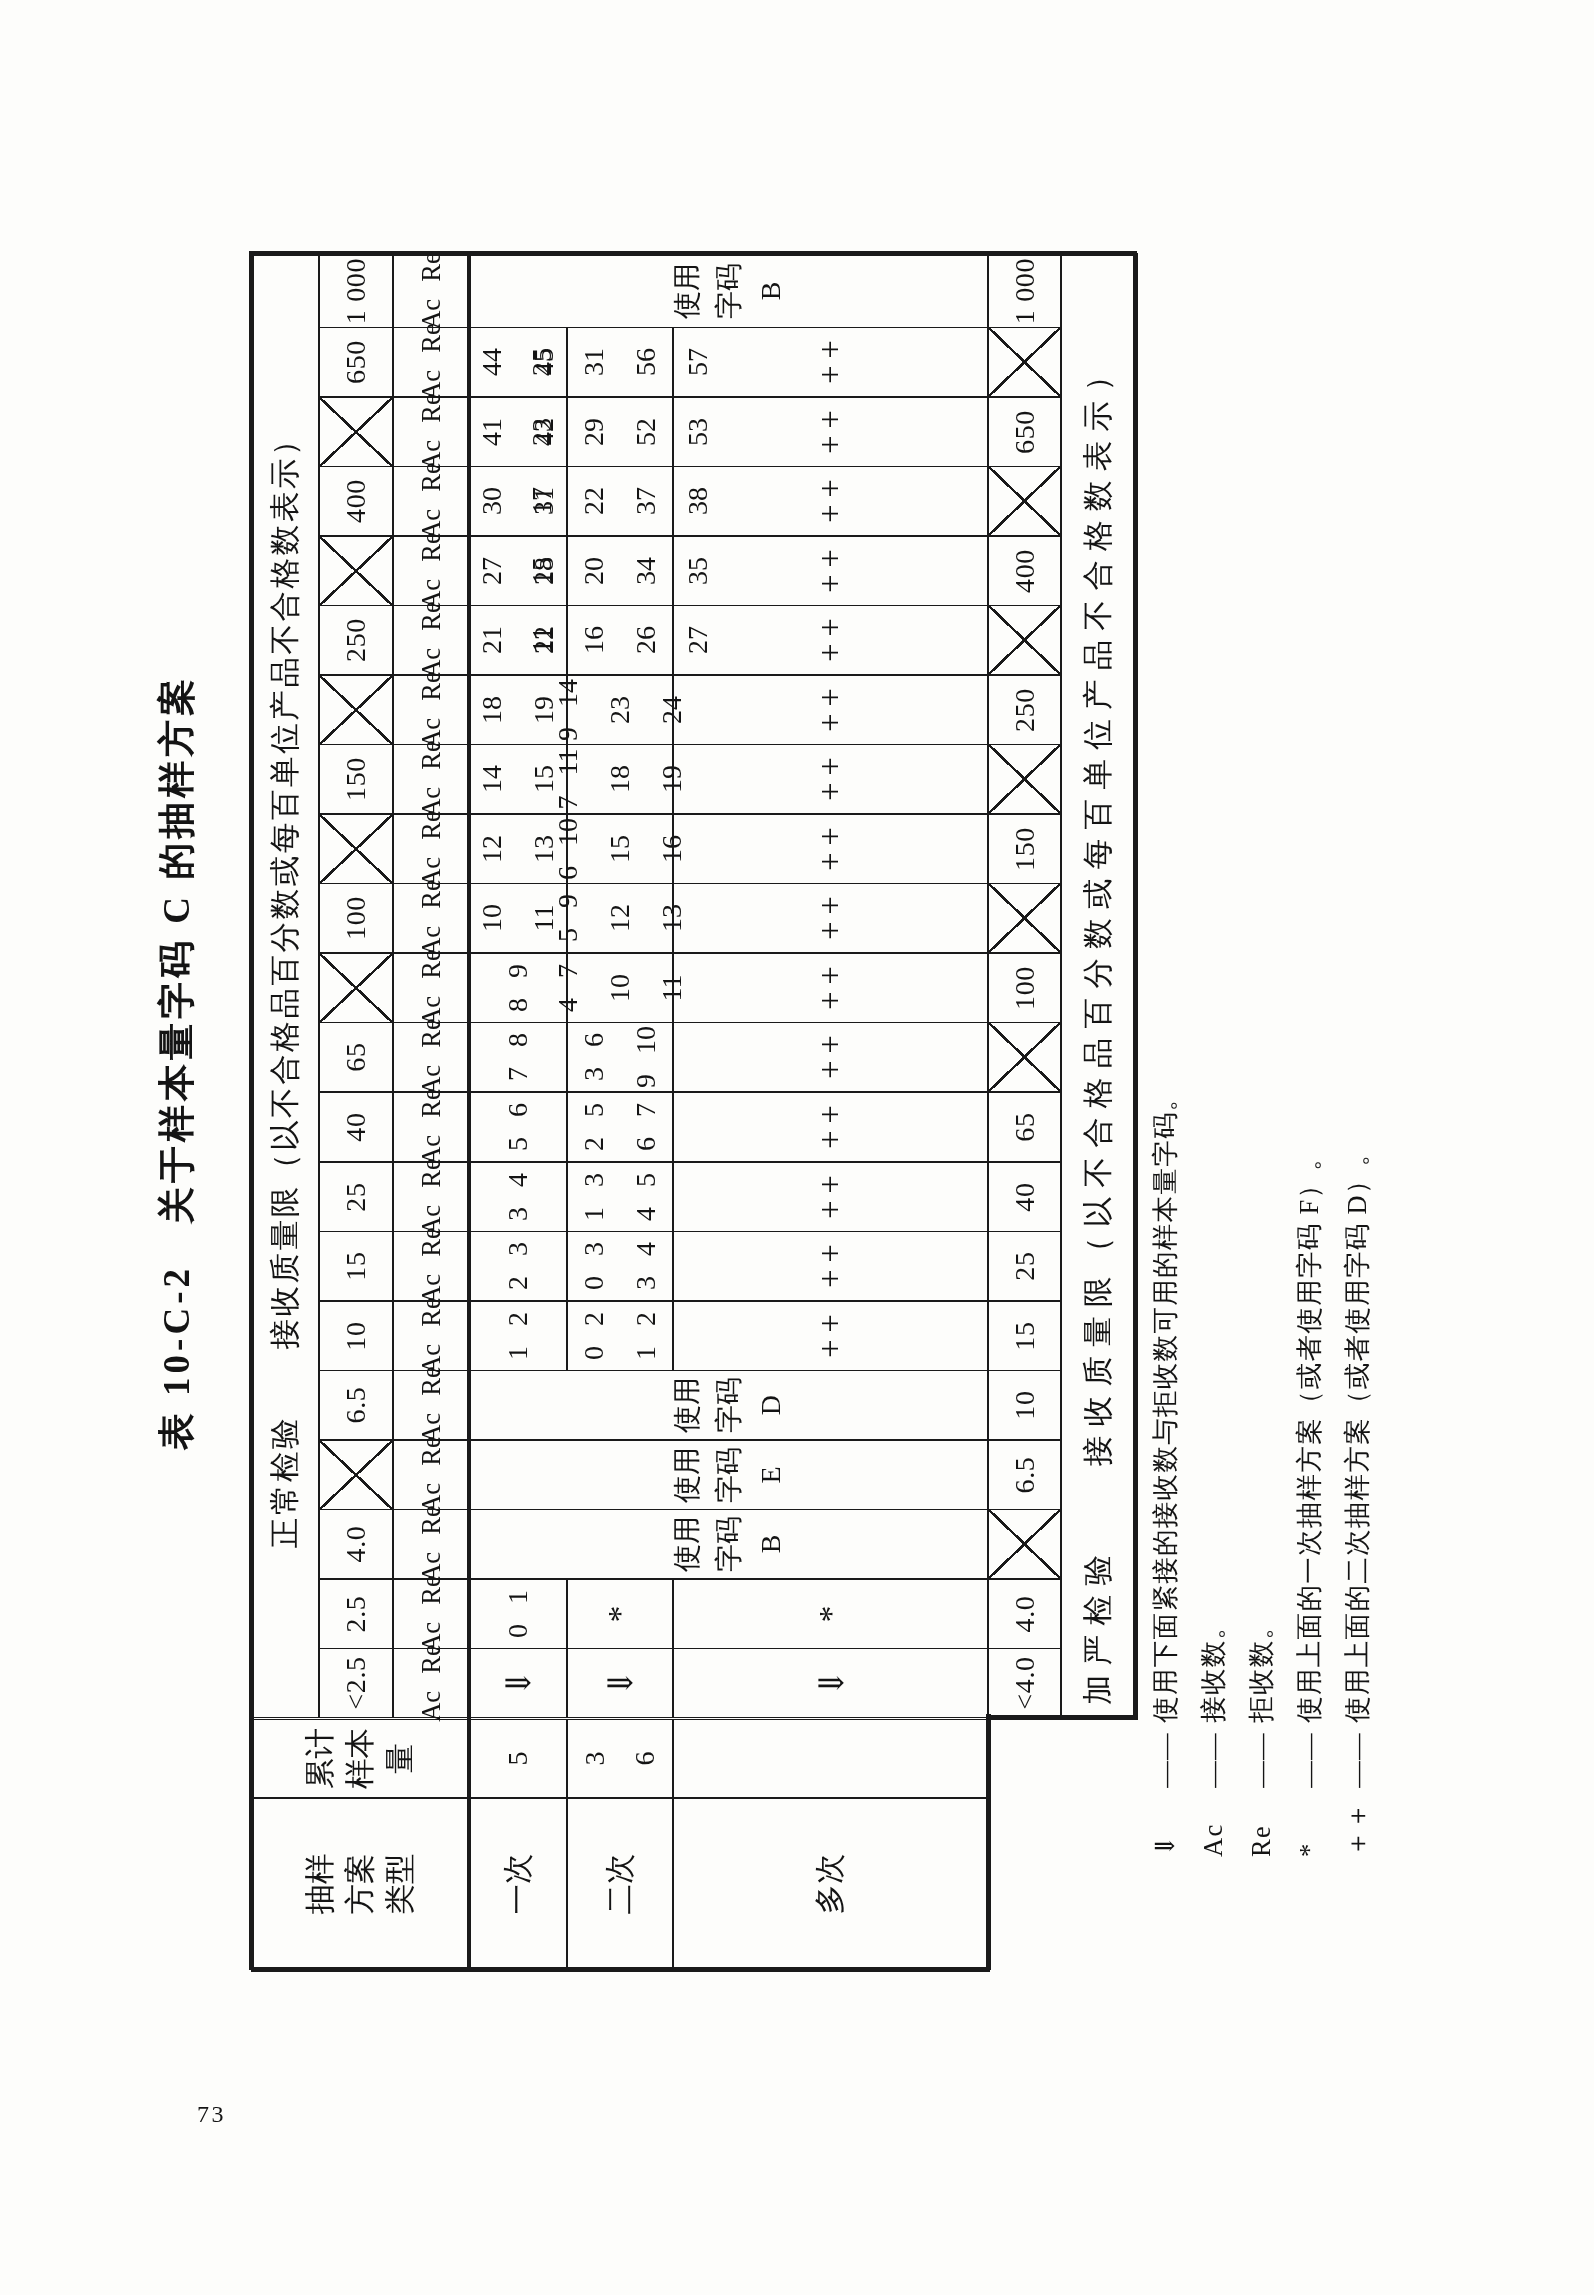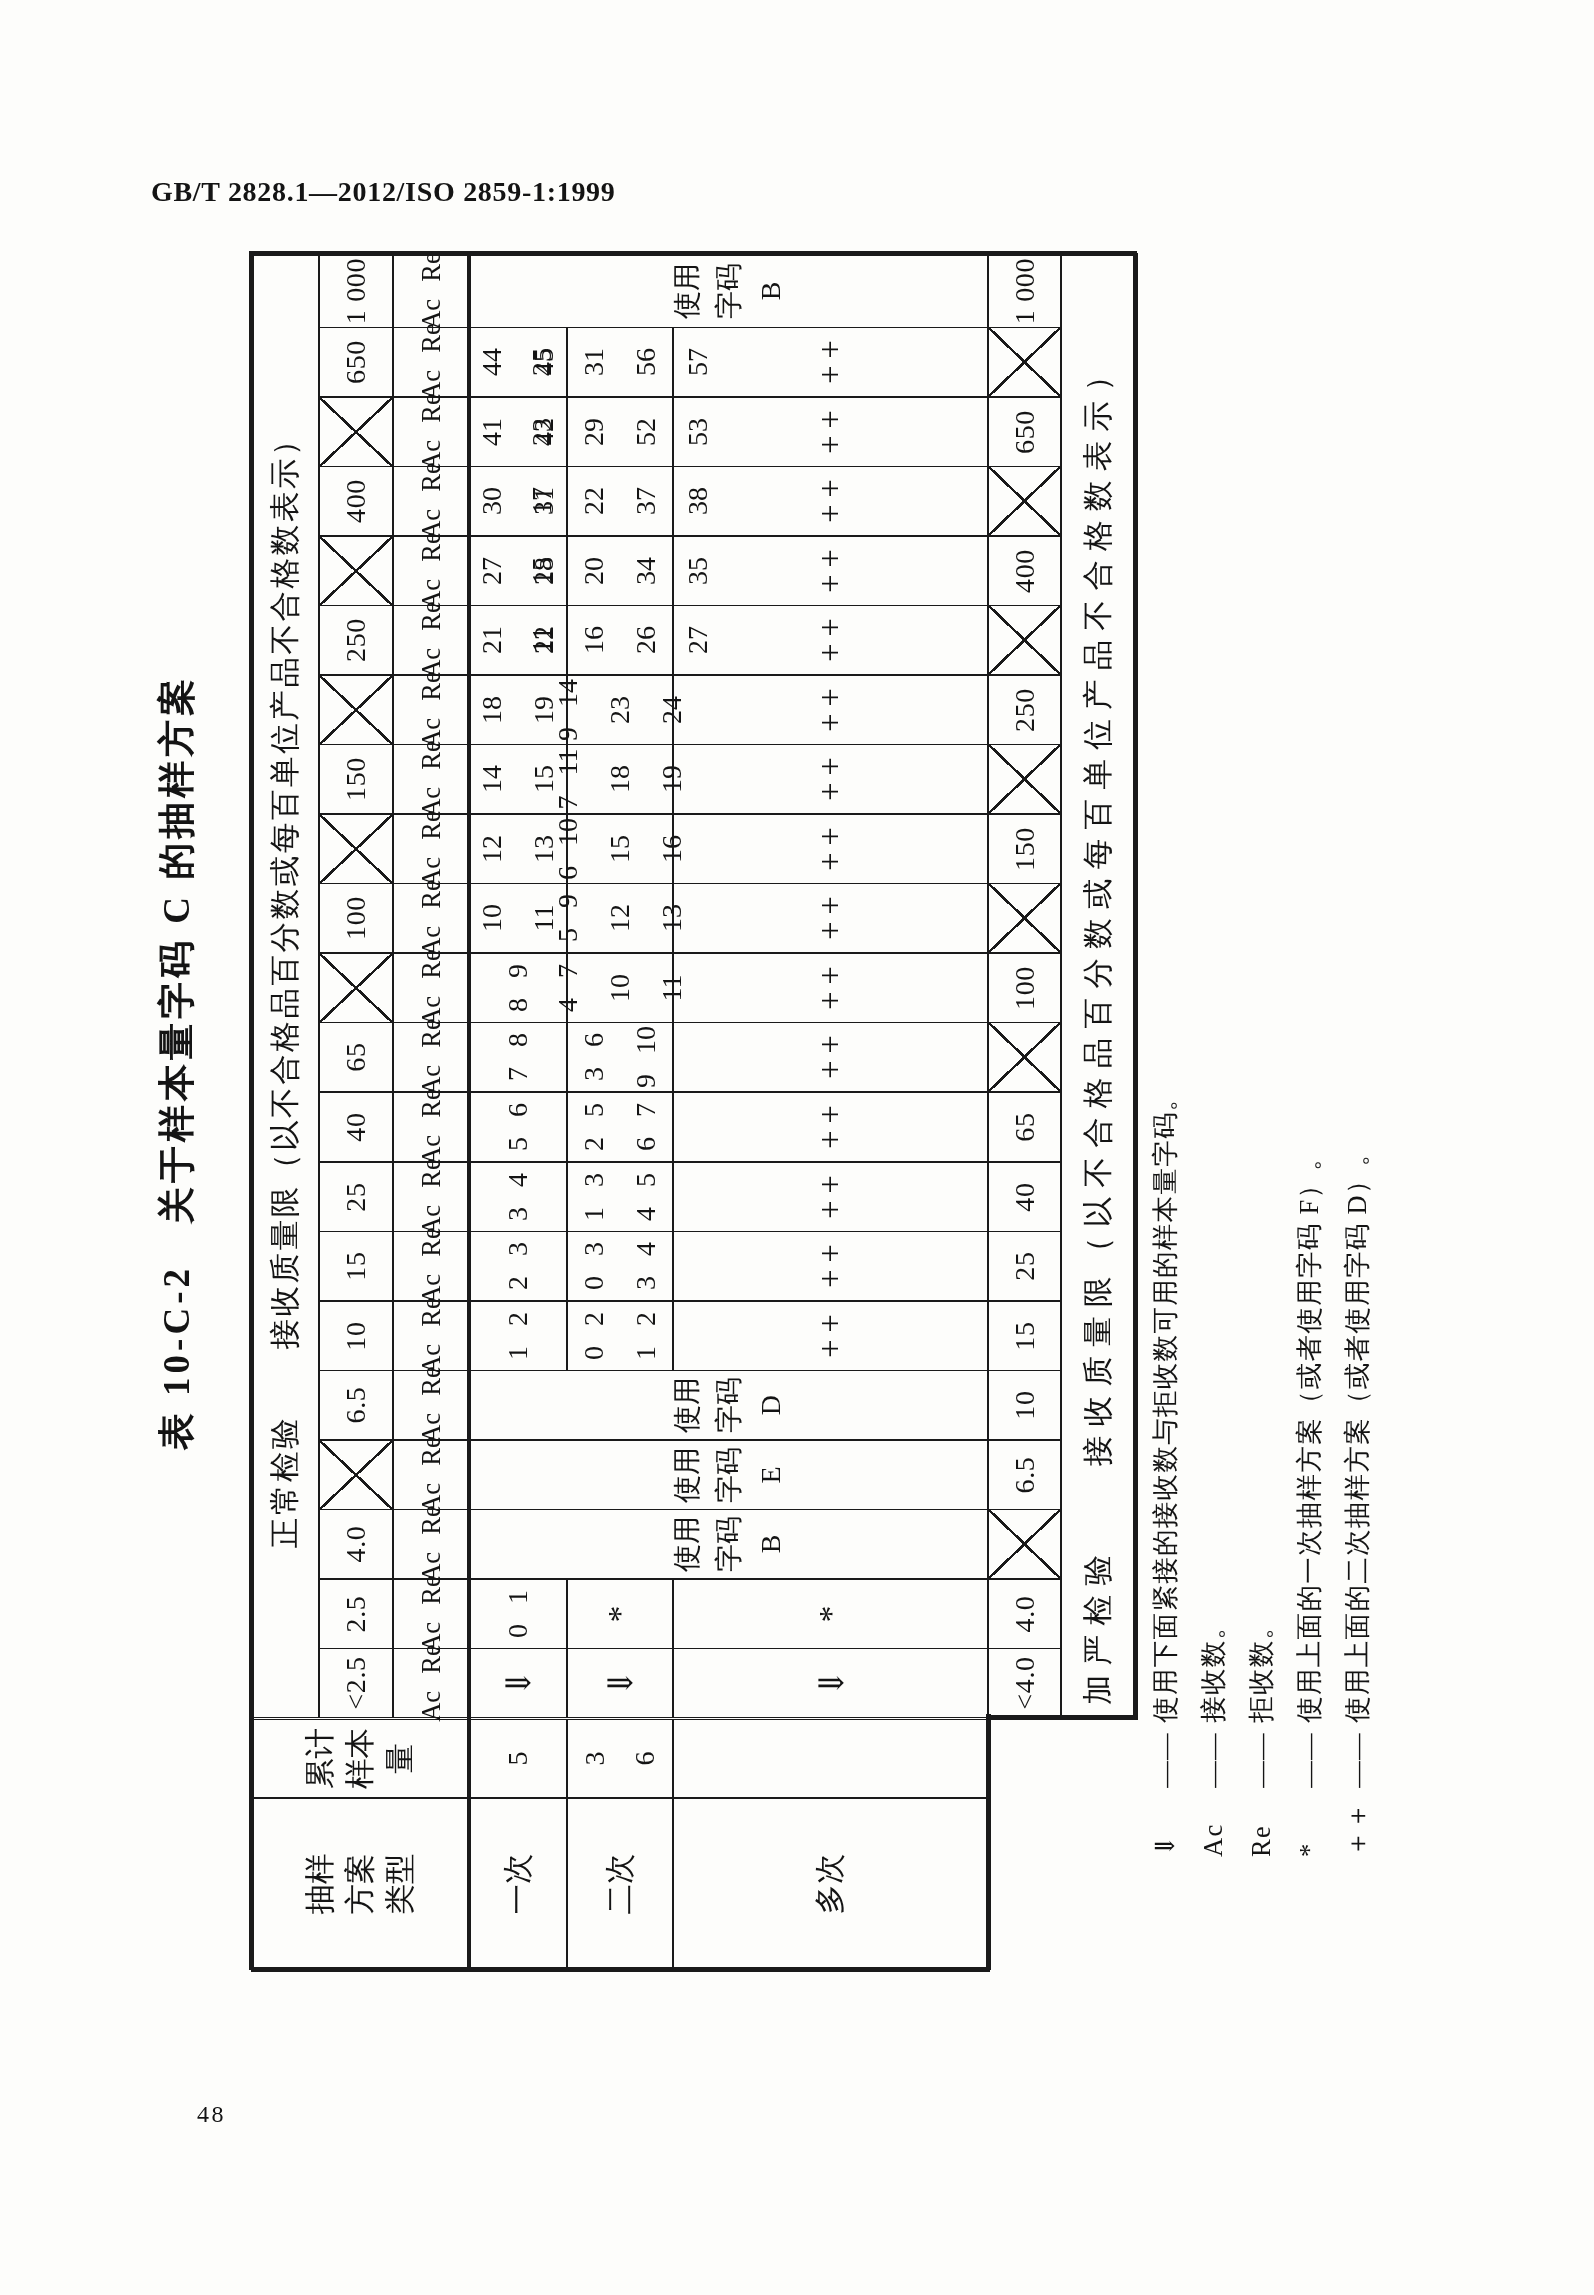--- a/index.html
+++ b/index.html
@@ -34,22 +34,21 @@
   .thick{position:absolute;background:#1a1a1a;}
   #notes{position:absolute;left:113px;top:995px;width:1457px;}
   .note{font-size:26.5px;margin-bottom:12px;white-space:nowrap;letter-spacing:1.3px;}
   .note .sym{display:inline-block;min-width:60px;}
   .note .lead{padding:0 9.3px;}
 </style>
 </head>
 <body>
 
 <div id="page">
-  <div class="hdr">GB/T 2828.1—2012/ISO 2859-1:1999</div>
-  <div class="pagenum">48</div>
+  <div class="pagenum">73</div>
 
   <div id="rot">
     <div id="t-title">表 10-C-2　关于样本量字码 C 的抽样方案</div>
     <div id="tbl">
         <div class="cell lbl" style="left: 0px; top: 0px; width: 172px; height: 218px;">抽样
 方案
 类型</div>
         <div class="cell lbl" style="left: 172px; top: 0px; width: 79px; height: 218px;">累计
 样本量</div>
         <div class="cell longhdr" style="left: 252px; top: 0px; width: 1465px; height: 68px;">正常检验　　接收质量限（以不合格品百分数或每百单位产品不合格数表示）</div>

